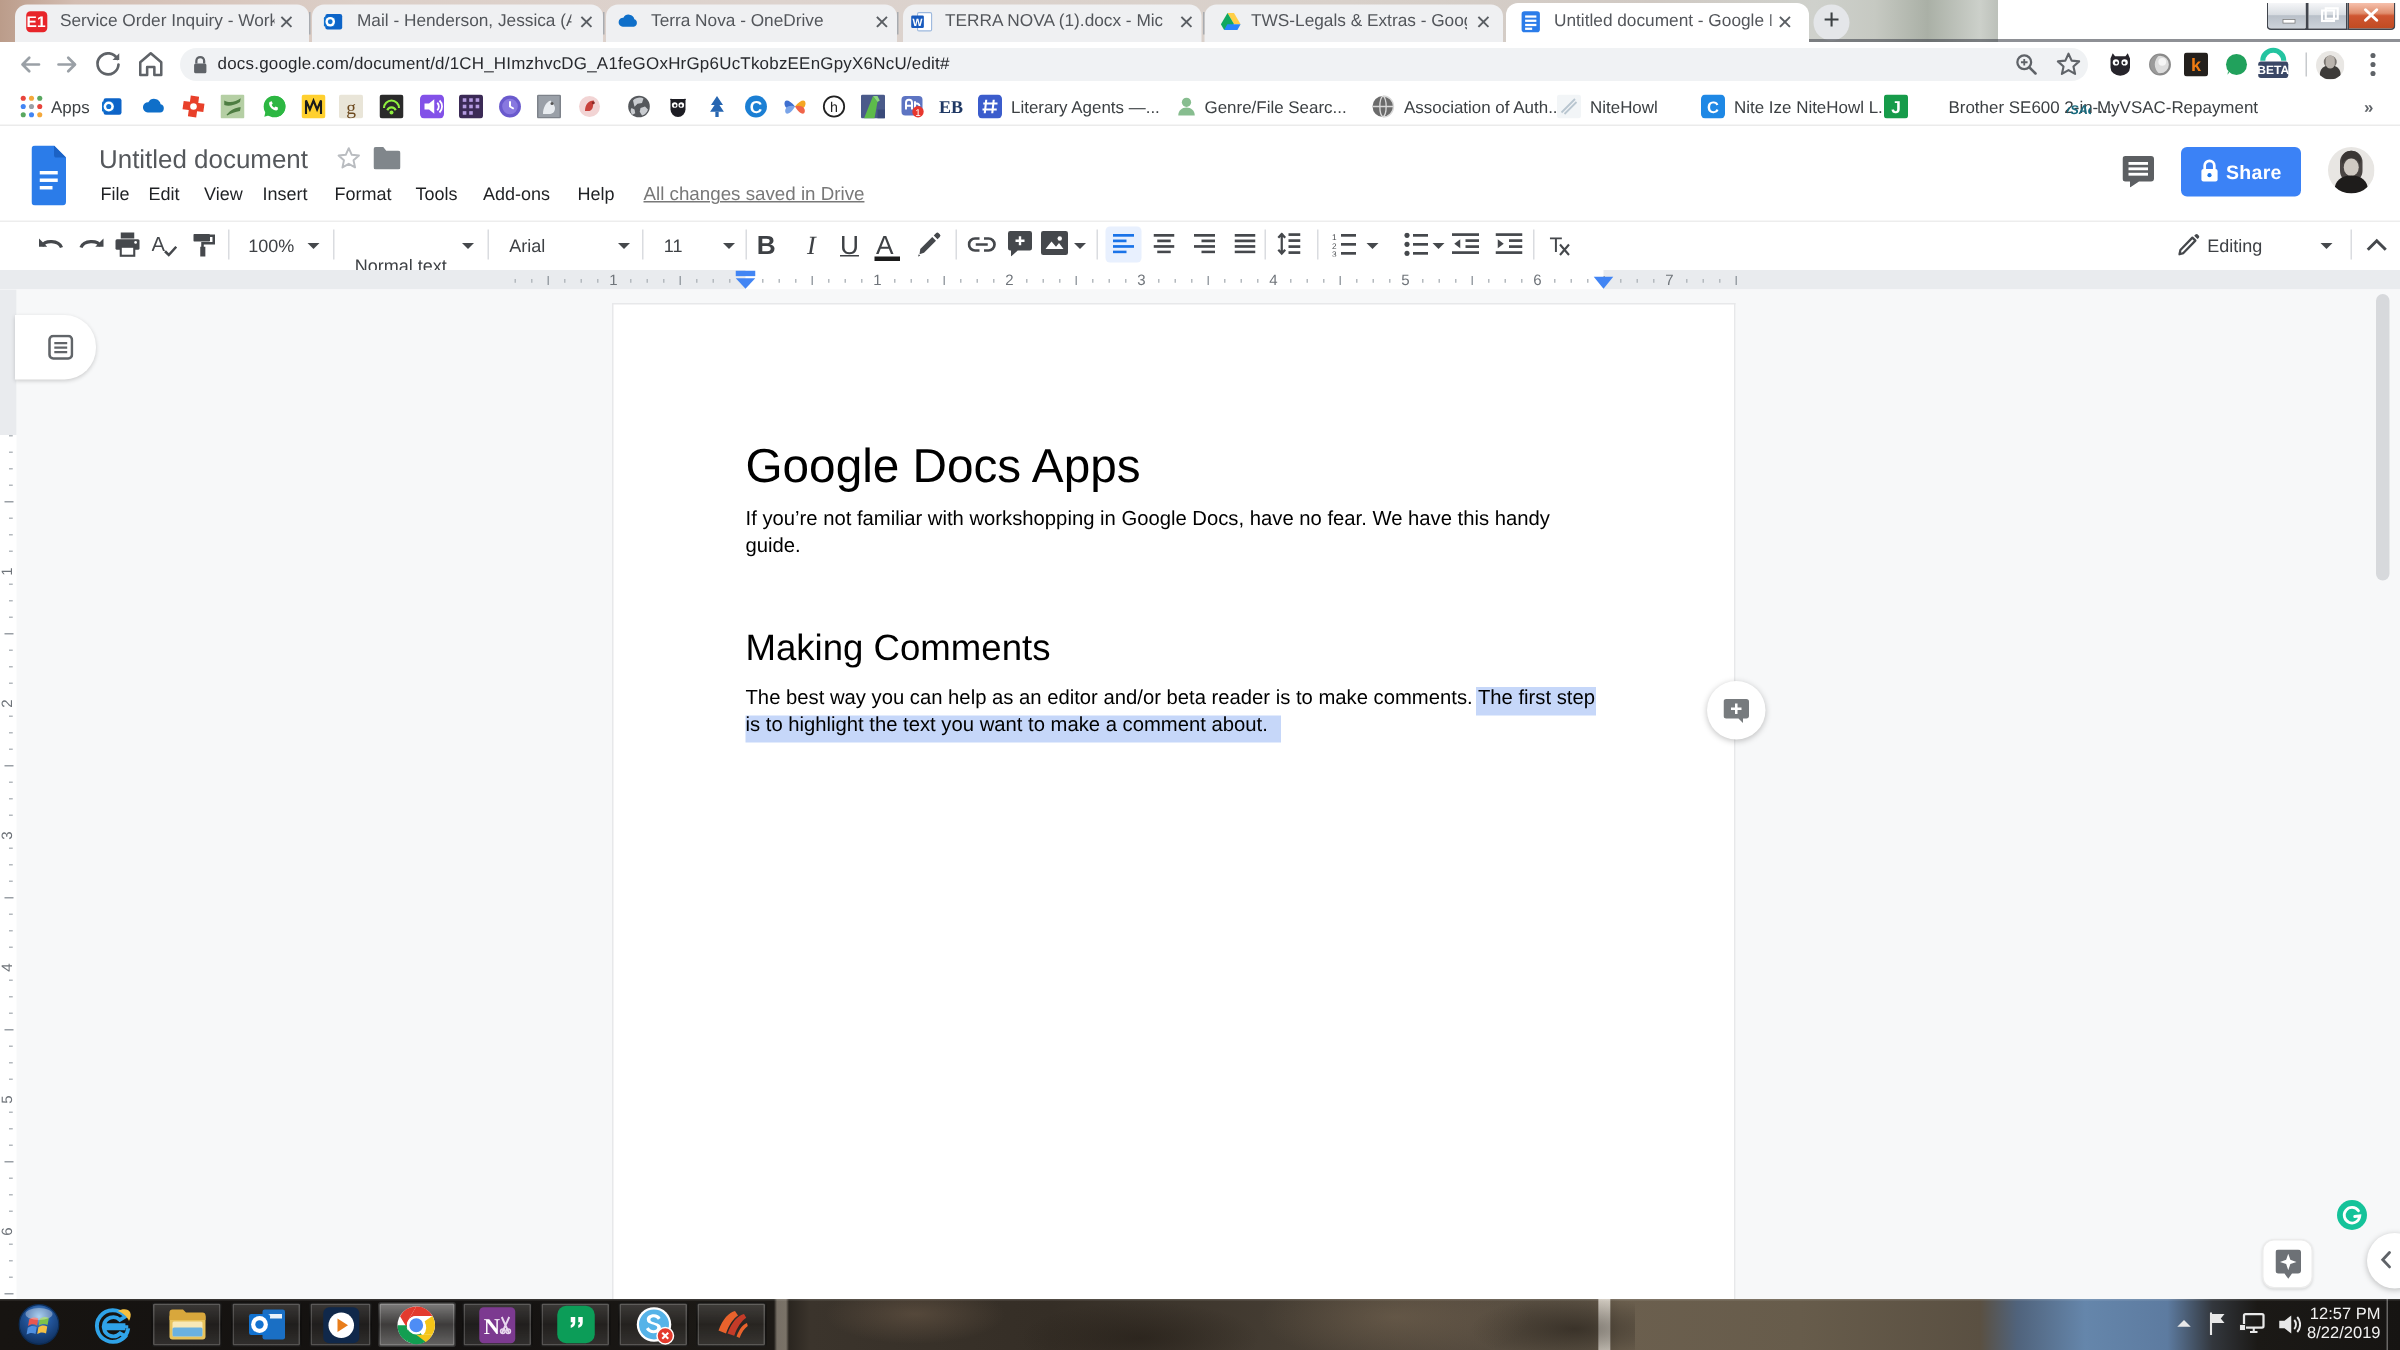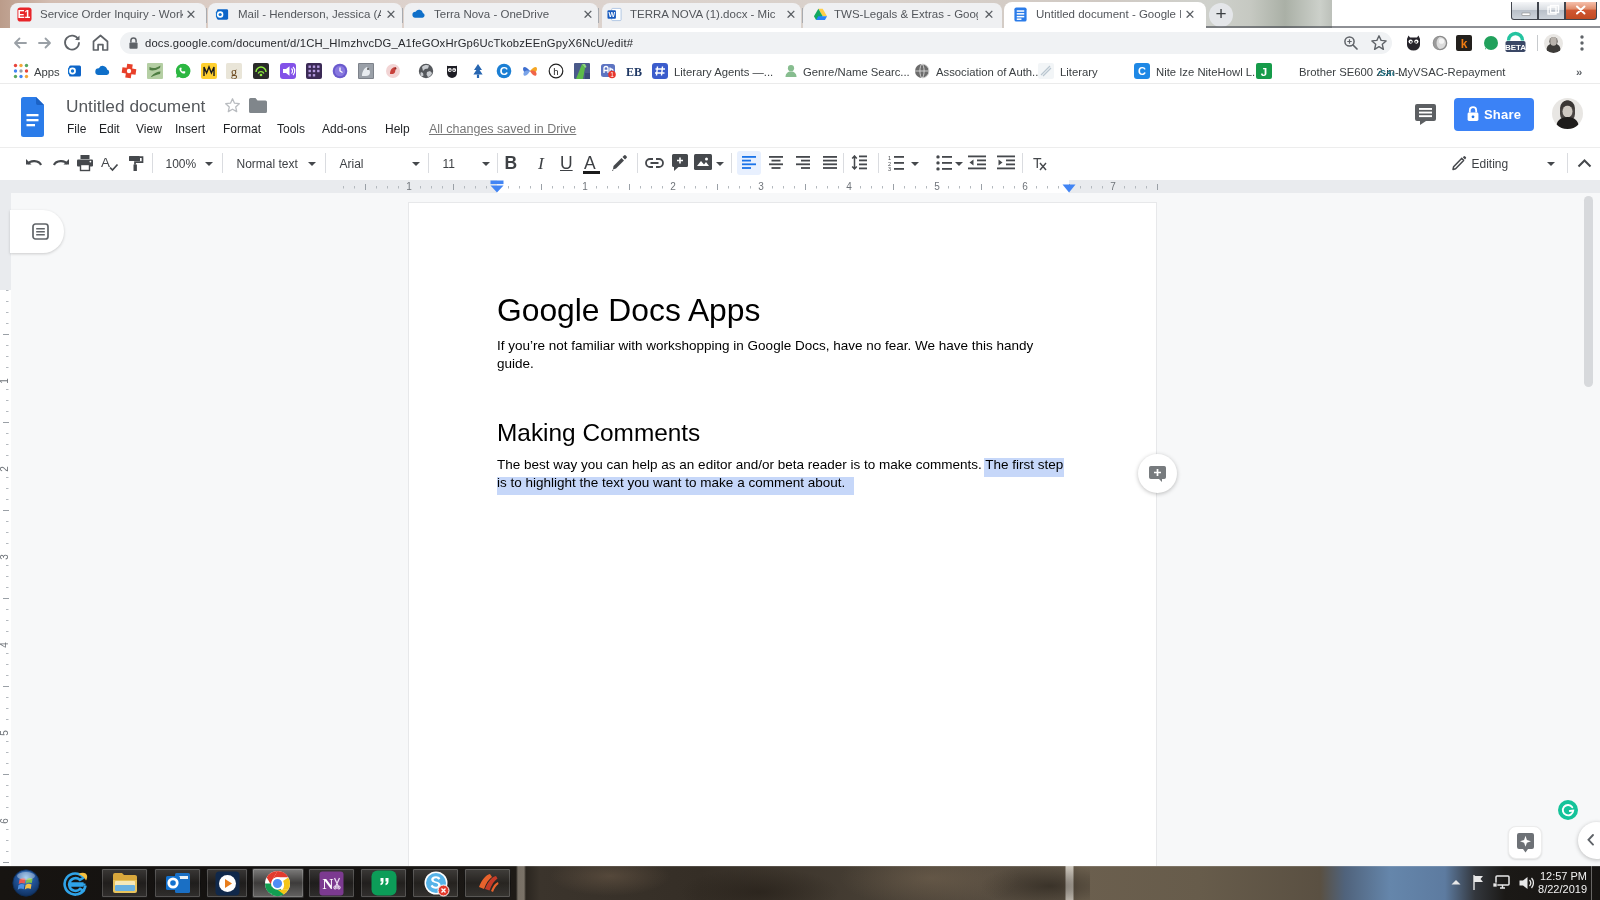--- a/index.html
+++ b/index.html
@@ -363,31 +363,31 @@
       </svg>
     <svg class="bmi" style="left:651.5px;" viewBox="0 0 16 16">
         <rect width="16" height="16" rx="3" fill="#3b5ccc"></rect>
         <path d="M5.5 3.5 L4.5 12.5 M10.5 3.5 L9.5 12.5 M3.5 6 h9.5 M3 10 h9.5" stroke="#fff" stroke-width="1.4"></path>
       </svg>
     <div class="bmtxt" style="left:674px;">Literary Agents —...</div>
     <svg class="bmi" style="left:783px;" viewBox="0 0 16 16">
         <circle cx="8" cy="5.2" r="3.1" fill="#87bd8f"></circle>
         <path d="M2.5 14 c0-3.4 2.4-5.4 5.5-5.4 s5.5 2 5.5 5.4z" fill="#87bd8f"></path>
       </svg>
-    <div class="bmtxt" style="left:803px;">Genre/Name Searc...</div>
+    <div class="bmtxt" style="left:803px;">Genre/File Searc...</div>
     <svg class="bmi" style="left:914px;" viewBox="0 0 16 16">
         <circle cx="8" cy="8" r="7" fill="#6b6b6b"></circle>
         <path d="M8 1 a7 7 0 0 1 0 14 M1 8 h14 M8 1 c-2.8 1.8-2.8 12.2 0 14 M8 1 c2.8 1.8 2.8 12.2 0 14" stroke="#d8d8d8" stroke-width="0.9" fill="none"></path>
       </svg>
     <div class="bmtxt" style="left:936px;">Association of Auth...</div>
     <svg class="bmi" style="left:1038px;" viewBox="0 0 16 16">
         <rect width="16" height="16" rx="2" fill="#f2f5f7"></rect>
         <path d="M3 12 L12 3 M5 13 l8-8" stroke="#b9c6d0" stroke-width="1.2"></path>
       </svg>
-    <div class="bmtxt" style="left:1060px;">Literary</div>
+    <div class="bmtxt" style="left:1060px;">NiteHowl</div>
     <svg class="bmi" style="left:1134px;" viewBox="0 0 16 16">
         <rect width="16" height="16" rx="3" fill="#1e88e5"></rect>
         <text x="8" y="12.4" font-size="11" font-weight="bold" fill="#fff" text-anchor="middle" font-family="Liberation Sans">C</text>
       </svg>
     <div class="bmtxt" style="left:1156px;">Nite Ize NiteHowl L...</div>
     <svg class="bmi" style="left:1256px;" viewBox="0 0 16 16">
         <rect width="16" height="16" rx="2" fill="#169b4a"></rect>
         <text x="8" y="12.6" font-size="11.5" font-weight="bold" fill="#fff" text-anchor="middle" font-family="Liberation Sans">J</text>
       </svg>
     <div class="bmtxt" style="left:1278px;padding-left:21px;">Brother SE600 2-in-...</div>
@@ -477,21 +477,21 @@
       </svg>
     <svg class="abs" style="left:127px; top:6px;" width="18" height="18" viewBox="0 0 18 18">
         <rect x="2" y="2" width="11" height="5" rx="0.5" fill="#45484c"></rect>
         <path d="M13 3.2 h2.5 v5 H8 v2.5" fill="none" stroke="#45484c" stroke-width="1.7"></path>
         <rect x="6.5" y="10.5" width="3.4" height="6.5" fill="#45484c"></rect>
       </svg>
     <div class="tsep" style="left:152px;"></div>
     <div class="ttxt" style="left:165.5px; top:9px;">100%</div>
       <div class="caret" style="left:205px; top:14px;"></div>
     <div class="tsep" style="left:222px;"></div>
-    <div class="ttxt" style="left:236.5px; top:9px;">Normal text</div>
+    <div class="ttxt" style="left:236.5px; top:22px;">Normal text</div>
       <div class="caret" style="left:308px; top:14px;"></div>
     <div class="tsep" style="left:325px;"></div>
     <div class="ttxt" style="left:339.5px; top:9px;">Arial</div>
       <div class="caret" style="left:412px; top:14px;"></div>
     <div class="tsep" style="left:428px;"></div>
     <div class="ttxt" style="left:442.5px; top:9px;">11</div>
       <div class="caret" style="left:482px; top:14px;"></div>
     <div class="tsep" style="left:497px;"></div>
     <div class="ttxt" style="left:504.5px; top:5px; font-size:17.5px; font-weight:bold;">B</div>
     <div class="ttxt" style="left:538px; top:5px; font-size:17.5px; font-style:italic; font-family:'Liberation Serif',serif;">I</div>

